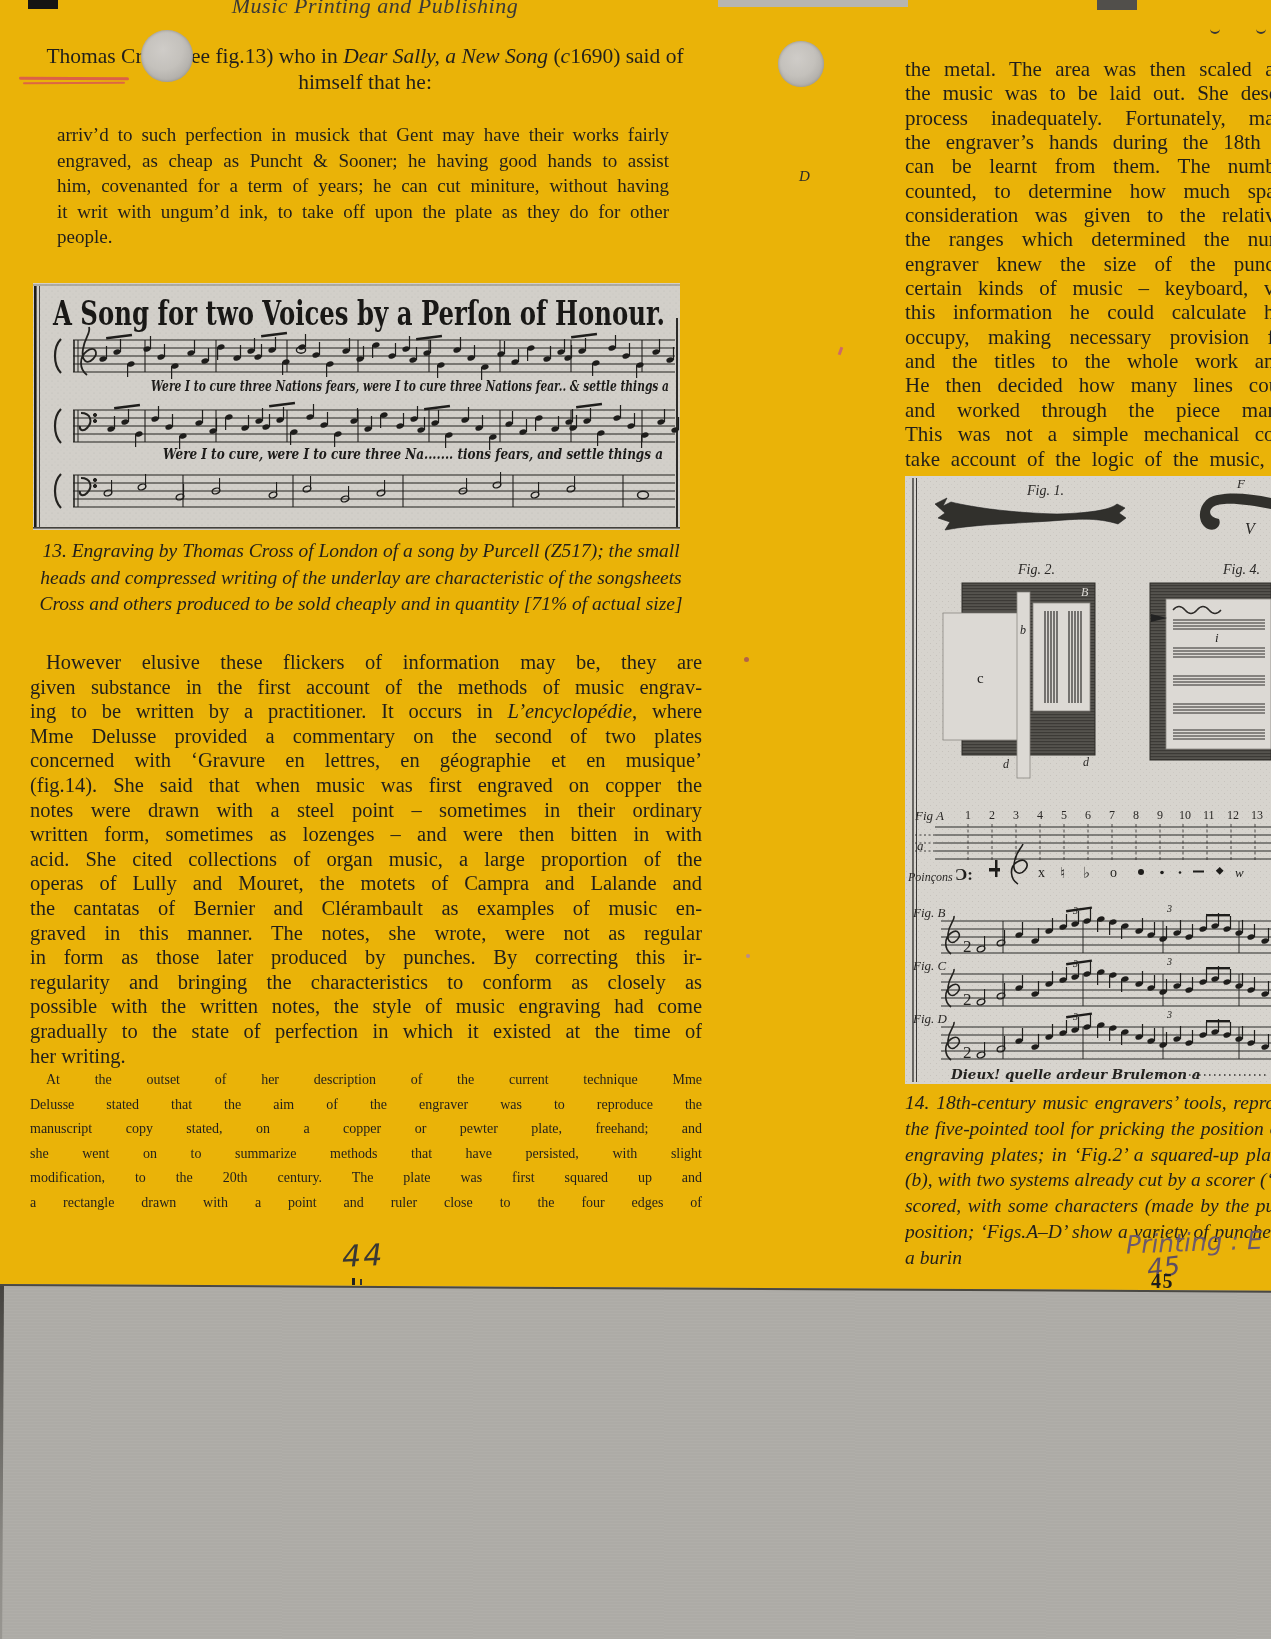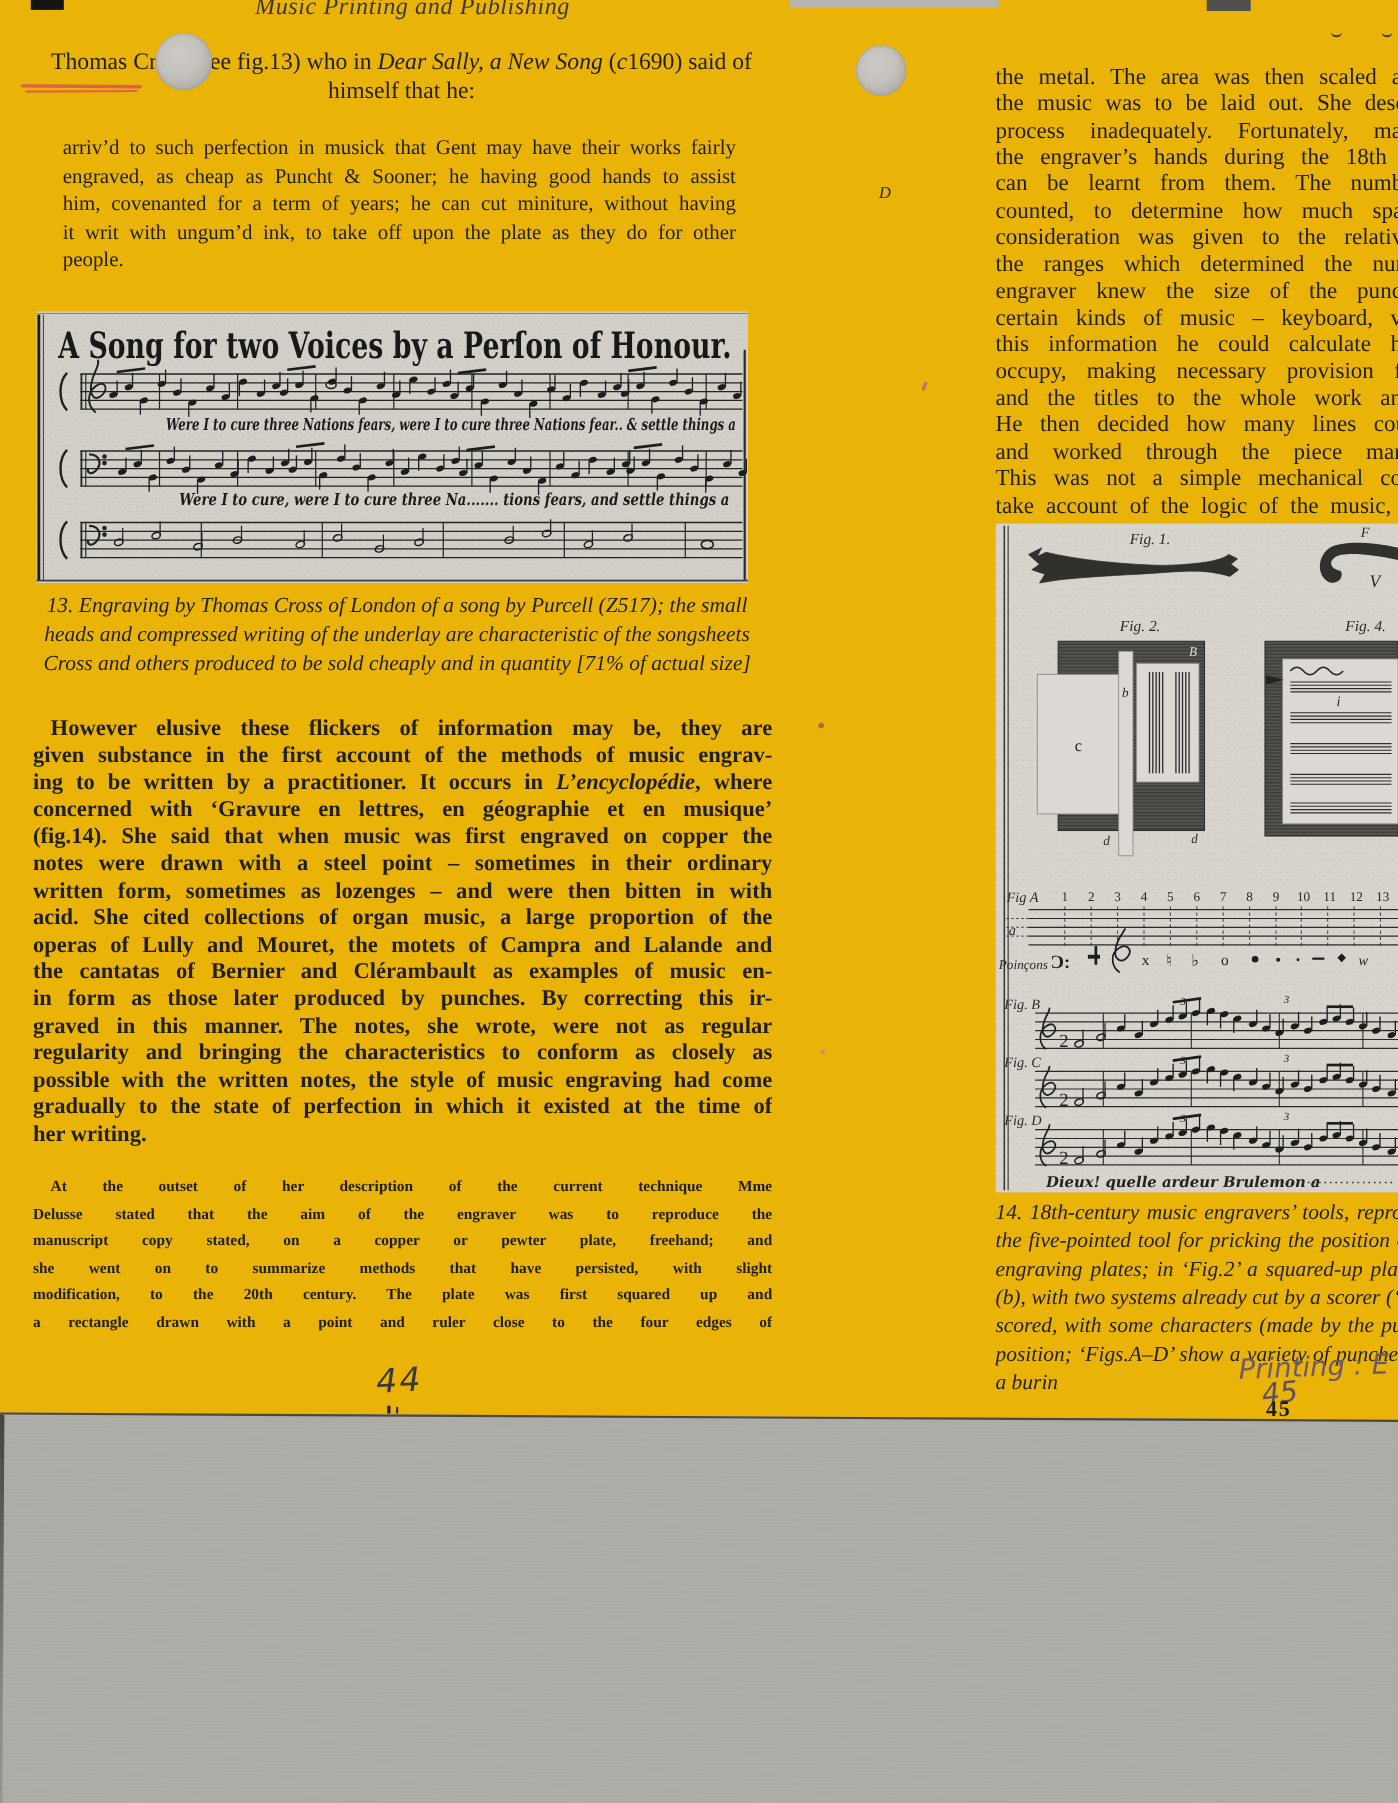--- a/index.html
+++ b/index.html
@@ -6,21 +6,21 @@
   .sheet{position:relative;width:1271px;height:1639px;overflow:hidden;background:#eab308;
          font-family:"Liberation Serif",serif;color:#211f1c;}
   .abs{position:absolute;}
   
   .jline{text-align:justify;overflow:hidden;}
   .jline::after{content:"";display:inline-block;width:100%;height:0;}
   .pline{text-align:left;overflow:hidden;}
   .l26{height:26px;line-height:26px;text-align:center;}
   .l255{height:25.5px;line-height:25.5px;}
   .l265{height:26.5px;line-height:26.5px;text-align:center;}
-  .l246{height:24.6px;line-height:24.6px;font-weight:bold;}
+  .l246{height:24.6px;line-height:24.6px;}
   .l2435{height:24.35px;line-height:24.35px;}
   .l258{height:25.8px;line-height:25.8px;}
   .ind{text-indent:16px;}
   em{font-style:italic;}
   .rline{width:380px;} 
   .header-cut{font-style:italic;font-size:22px;color:#3b3936;letter-spacing:.5px;}
   .redline{background:#d95252;border-radius:2px;}
   .punch{border-radius:50%;z-index:6;
     background:radial-gradient(circle at 42% 38%, #cfccc8 0%, #c4c1bc 45%, #aeaba6 78%, #b9b6b1 100%);
     box-shadow:inset 0 0 3px #8f8c88;}
@@ -205,29 +205,30 @@
   <div class="abs" id="cap13" style="left:30px;top:538px;width:662px;font-size:19.5px;font-style:italic;">
     <div class="jline l265">13. Engraving by Thomas Cross of London of a song by Purcell (Z517); the small note</div>
     <div class="jline l265">heads and compressed writing of the underlay are characteristic of the songsheets which</div>
     <div class="pline l265">Cross and others produced to be sold cheaply and in quantity [71% of actual size]</div>
   </div>
 
   <div class="abs" id="p2" style="left:30px;top:650px;width:672px;font-size:20.5px;">
     <div class="jline l246 ind">However elusive these flickers of information may be, they are</div>
     <div class="jline l246">given substance in the first account of the methods of music engrav-</div>
     <div class="jline l246"><span>ing to be written by a practitioner. It occurs in </span><em>L’encyclopédie</em><span>, where</span></div>
+    <div class="jline l246">Mme Delusse provided a commentary on the second of two plates</div>
     <div class="jline l246">concerned with ‘Gravure en lettres, en géographie et en musique’</div>
     <div class="jline l246">(fig.14). She said that when music was first engraved on copper the</div>
     <div class="jline l246">notes were drawn with a steel point – sometimes in their ordinary</div>
     <div class="jline l246">written form, sometimes as lozenges – and were then bitten in with</div>
     <div class="jline l246">acid. She cited collections of organ music, a large proportion of the</div>
     <div class="jline l246">operas of Lully and Mouret, the motets of Campra and Lalande and</div>
     <div class="jline l246">the cantatas of Bernier and Clérambault as examples of music en-</div>
+    <div class="jline l246">graved in this manner. The notes, she wrote, were not as regular</div>
     <div class="jline l246">in form as those later produced by punches. By correcting this ir-</div>
-    <div class="jline l246">graved in this manner. The notes, she wrote, were not as regular</div>
     <div class="jline l246">regularity and bringing the characteristics to conform as closely as</div>
     <div class="jline l246">possible with the written notes, the style of music engraving had come</div>
     <div class="jline l246">gradually to the state of perfection in which it existed at the time of</div>
     <div class="pline l246">her writing.</div>
   </div>
 
   <div class="abs" id="p3" style="left:30px;top:1068px;width:672px;font-size:14px;">
     <div class="jline l246 ind">At the outset of her description of the current technique Mme</div>
     <div class="jline l246">Delusse stated that the aim of the engraver was to reproduce the</div>
     <div class="jline l246">manuscript copy stated, on a copper or pewter plate, freehand; and</div>

